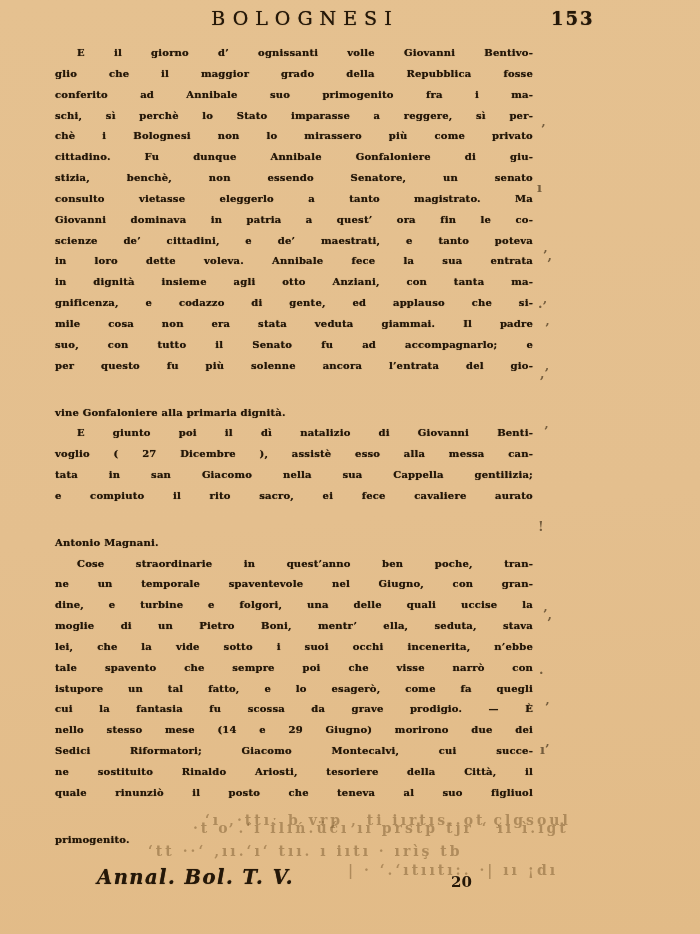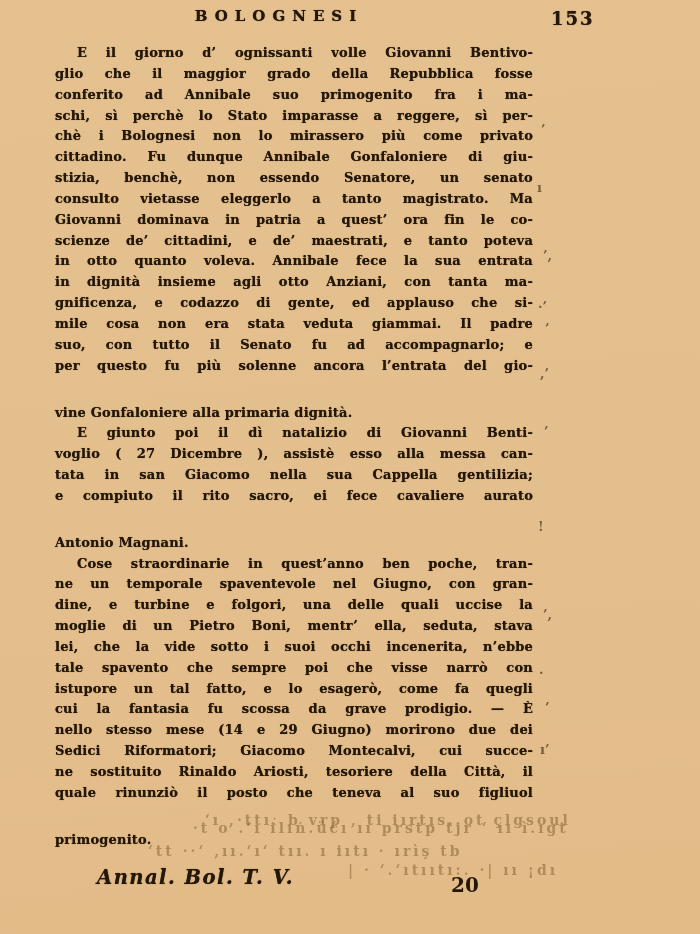--- a/index.html
+++ b/index.html
@@ -7,55 +7,55 @@
     width: 700px; height: 934px;
     position: relative;
     overflow: hidden;
     background: linear-gradient(175deg, #e5c190 0%, #e4bf8e 55%, #e2bb87 100%);
     font-family: "DejaVu Serif", "Liberation Serif", serif;
   }
   .page { position: absolute; inset: 0; }
 
   
   .running-title {
-    position: absolute; top: 7px; left: 40px; width: 478px;
+    position: absolute; top: 7px; left: 66px; width: 478px;
     text-align: center;
-    font-size: 15px; font-weight: 700; letter-spacing: 7px;
+    font-size: 19px; font-weight: 400; letter-spacing: 7px;
     color: #241708;
     text-shadow: 0 0 0.8px rgba(36,23,8,.9);
   }
   .page-number {
     position: absolute; top: 8px; left: 551px;
     font-size: 18px; font-weight: 700; letter-spacing: 2px;
     color: #241708;
     text-shadow: 0 0 0.8px rgba(36,23,8,.9);
   }
 
   
   .text-block { position: absolute; left: 55px; top: 43px; width: 478px; }
   .line {
-    font-size: 13px; line-height: 20.85px; font-weight: 700;
+    font-size: 10px; line-height: 20.85px; font-weight: 700;
     color: #241708;
     letter-spacing: 0.2px;
     text-align: justify; text-align-last: justify;
     text-shadow: 0 0 0.7px rgba(36,23,8,.85);
   }
   .para .line:first-child { text-indent: 22px; }
   .para .line:last-child  { text-align-last: left; margin-top: 26px; }
 
   
   .volume-signature {
     position: absolute; left: 97px; top: 866px;
     font-style: italic; font-weight: 700; font-size: 19.5px; letter-spacing: 1.5px;
     color: #241708;
     text-shadow: 0 0 0.8px rgba(36,23,8,.9);
   }
   .sheet-number {
     position: absolute; left: 451px; top: 873px;
-    font-weight: 700; font-size: 20px;
+    font-weight: 700; font-size: 15px;
     color: #241708;
   }
 
   
   .ghost {
     position: absolute;
     font-weight: 700; font-size: 14px; letter-spacing: 3px;
     color: #7d5c30; opacity: .5;
     filter: blur(.3px);
     white-space: nowrap;
@@ -94,21 +94,21 @@
     <div class="line">E il giorno d’ ognissanti volle Giovanni Bentivo-</div>
         <div class="line">glio che il maggior grado della Repubblica fosse</div>
         <div class="line">conferito ad Annibale suo primogenito fra i ma-</div>
         <div class="line">schi, sì perchè lo Stato imparasse a reggere, sì per-</div>
         <div class="line">chè i Bolognesi non lo mirassero più come privato</div>
         <div class="line">cittadino. Fu dunque Annibale Gonfaloniere di giu-</div>
         <div class="line">stizia, benchè, non essendo Senatore, un senato</div>
         <div class="line">consulto vietasse eleggerlo a tanto magistrato. Ma</div>
         <div class="line">Giovanni dominava in patria a quest’ ora fin le co-</div>
         <div class="line">scienze de’ cittadini, e de’ maestrati, e tanto poteva</div>
-        <div class="line">in otto quanto voleva. Annibale fece la sua entrata</div>
+        <div class="line">in loro dette voleva. Annibale fece la sua entrata</div>
         <div class="line">in dignità insieme agli otto Anziani, con tanta ma-</div>
         <div class="line">gnificenza, e codazzo di gente, ed applauso che si-</div>
         <div class="line">mile cosa non era stata veduta giammai. Il padre</div>
         <div class="line">suo, con tutto il Senato fu ad accompagnarlo; e</div>
         <div class="line">per questo fu più solenne ancora l’entrata del gio-</div>
         <div class="line">vine Gonfaloniere alla primaria dignità.</div>
       </div>
     <div class="para">
 
     <div class="line">E giunto poi il dì natalizio di Giovanni Benti-</div>

